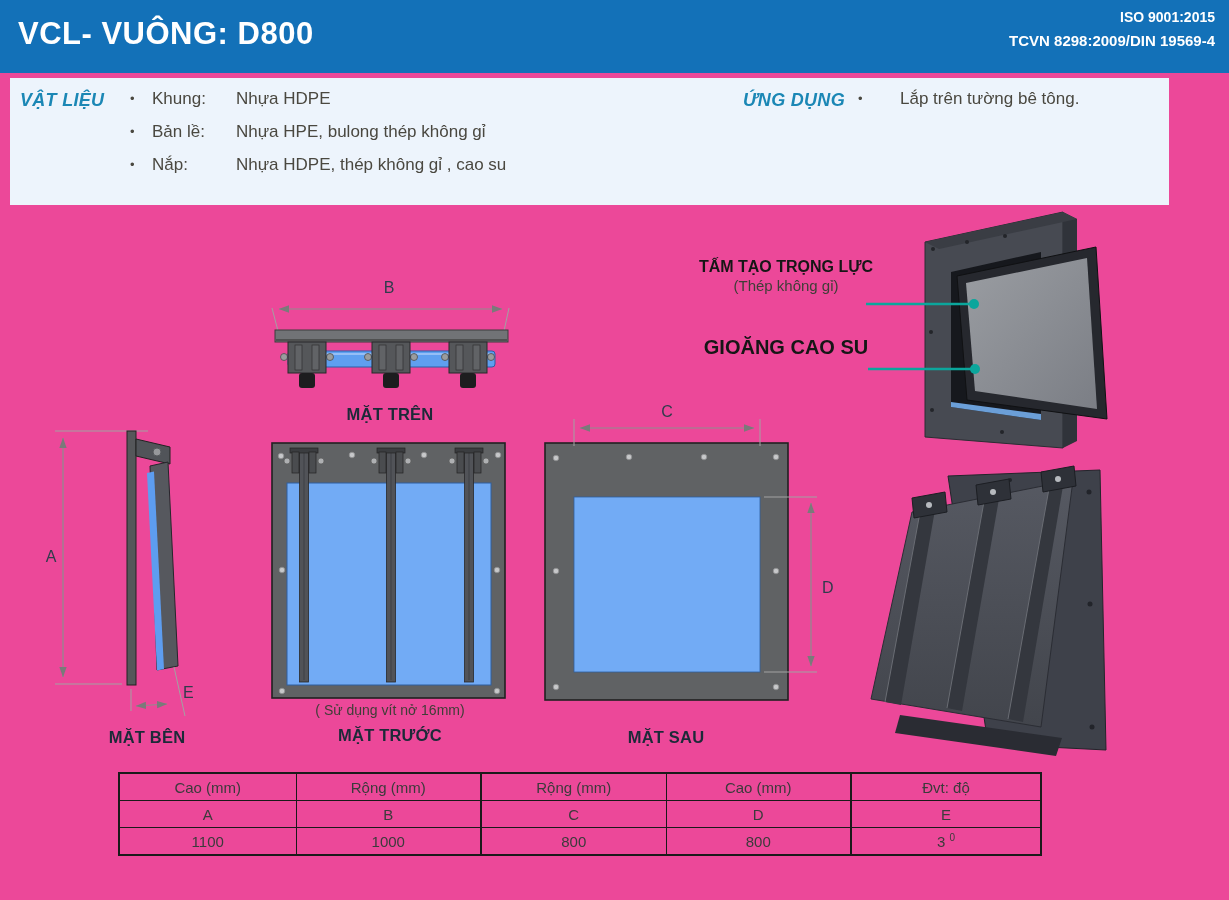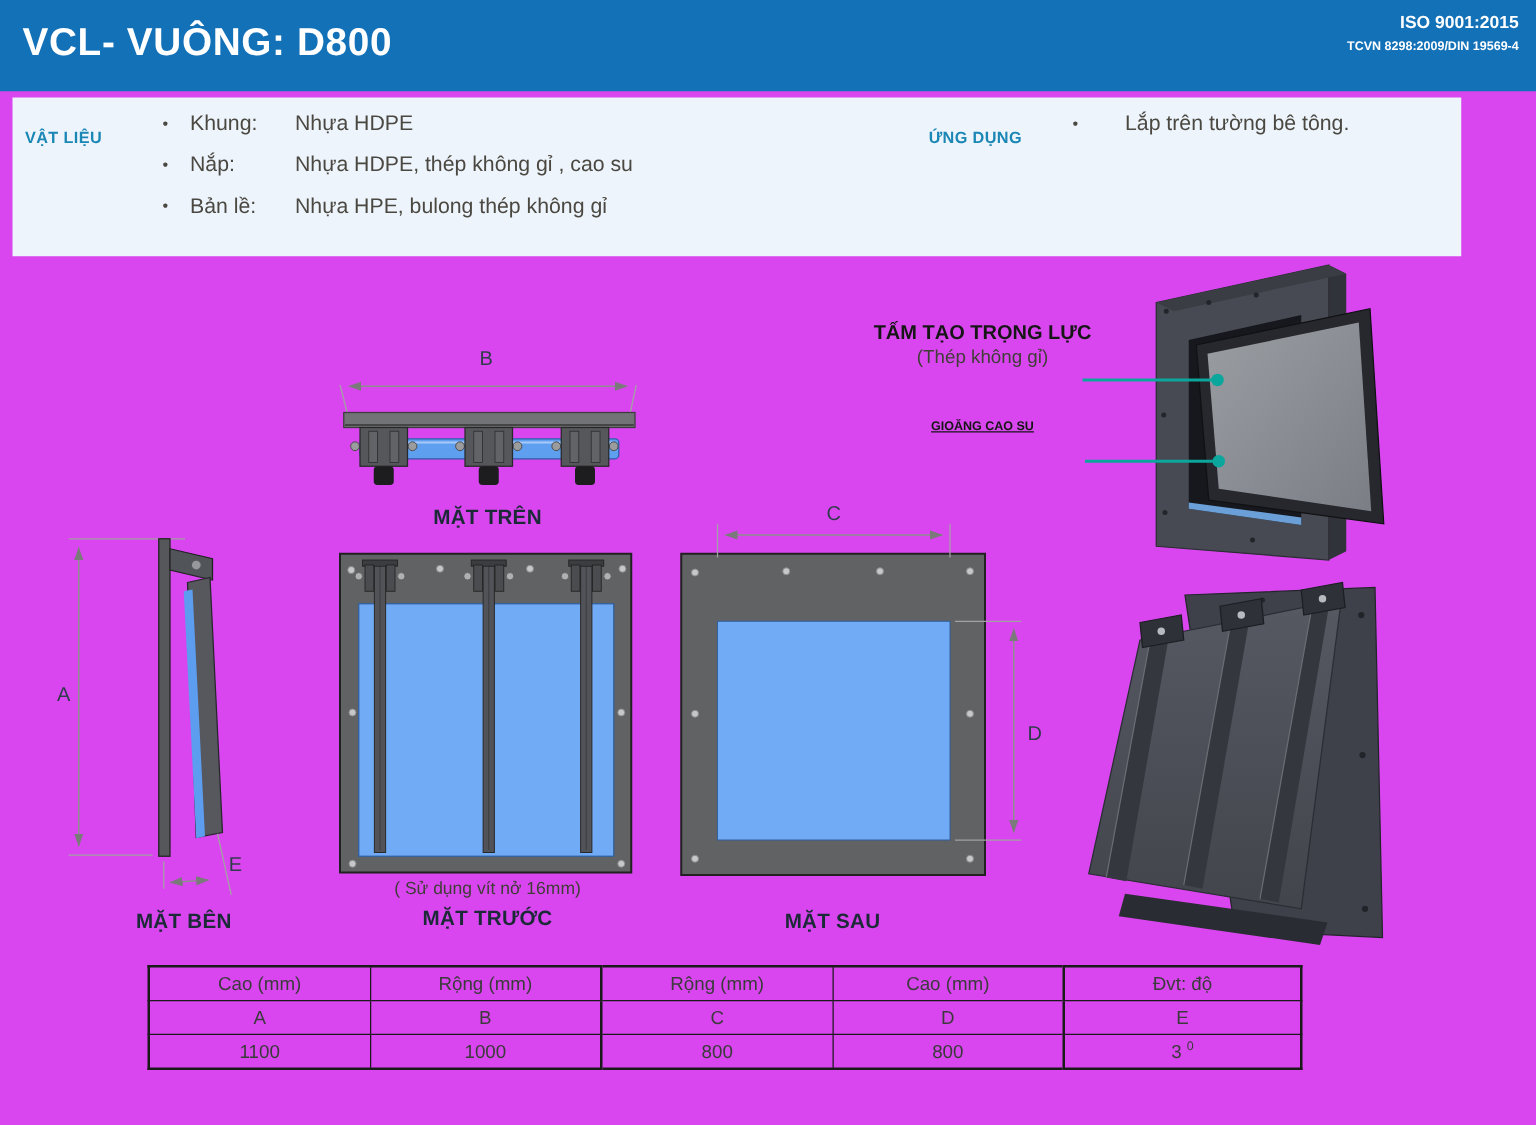--- a/index.html
+++ b/index.html
@@ -1,28 +1,28 @@
 <!DOCTYPE html>
 <html style="--header_blue: #1371b8; --band_bg: #edf4fc; --section_heading: #1b87b5; --body_text: #4a4840; --accent_teal: #0ba69c; --panel_blue: #72abf5; --frame_gray: #606264; --dim_gray: #8e8e8e;"><head>
 <meta charset="utf-8">
 <style>
   html,body{margin:0;padding:0;background:#fff;}
   body{font-family:"Liberation Sans",sans-serif;}
-  #page{position:relative;width:1229px;height:900px;background:#d946ef;overflow:hidden;}
+  #page{position:relative;width:1229px;height:900px;background:#ec4899;overflow:hidden;}
 
   
   .titlebar{position:absolute;left:0;top:0;width:1229px;height:73px;background:var(--header_blue);}
   .product-title{position:absolute;left:18px;top:16px;color:#fff;font-size:31px;font-weight:bold;letter-spacing:.5px;}
   .certs{position:absolute;right:14px;top:9px;text-align:right;color:#fff;}
   .certs .c1{font-size:14px;font-weight:600;margin-bottom:7px;}
-  .certs .c2{font-size:10px;font-weight:600;}
+  .certs .c2{font-size:15px;font-weight:600;}
 
   
   .info-band{position:absolute;left:10px;top:78px;width:1159px;height:127px;background:var(--band_bg);}
-  .sec-heading{position:absolute;top:24px;font-size:13px;font-weight:bold;color:var(--section_heading);letter-spacing:.3px;}
+  .sec-heading{position:absolute;top:12px;font-size:18px;font-weight:bold;color:var(--section_heading);letter-spacing:.3px;font-style:italic;}
   .h-materials{left:10px;}
   .h-apps{left:692px;margin-left:41px;}
   ul.spec{list-style:none;margin:0;padding:0;position:absolute;top:4px;}
   ul.mat{left:112px;}
   ul.app{left:840px;}
   ul.spec li{display:flex;height:33px;line-height:33px;font-size:17px;color:var(--body_text);}
   ul.spec li .bullet{width:30px;text-indent:8px;font-size:13px;color:var(--body_text);}
   ul.app li .bullet{width:50px;}
   ul.spec li .term{width:84px;}
   ul.spec li .bullet::before{content:"\2022";}
@@ -38,21 +38,21 @@
   .cap-top{left:325px;top:405px;width:130px;}
   .cap-side{left:82px;top:728px;width:130px;}
   .cap-front{left:288px;top:726px;width:204px;}
   .cap-back{left:574px;top:728px;width:184px;}
   .note-front{position:absolute;left:278px;top:702px;width:224px;text-align:center;font-size:14px;color:#3f3e37;}
 
   
   .callouts{position:absolute;left:686px;top:257px;width:200px;text-align:center;}
   .co-title{font-size:16px;font-weight:bold;color:#161616;line-height:19px;}
   .co-sub{font-size:15px;color:#3f3e37;margin-top:1px;}
-  .co-gasket{font-size:10px;font-weight:bold;color:#161616;margin-top:42px;text-decoration:underline;}
+  .co-gasket{font-size:20px;font-weight:bold;color:#161616;margin-top:42px;}
 
   
   svg.canvas{position:absolute;left:0;top:0;width:1229px;height:900px;pointer-events:none;}
 
   
   table.dims{position:absolute;left:118px;top:772px;width:922px;border-collapse:collapse;table-layout:fixed;}
   table.dims th,table.dims td{border:1px solid #1a1a1a;height:26px;padding:0;text-align:center;vertical-align:middle;}
   table.dims{border:2px solid #1a1a1a;}
   table.dims .grp th{font-size:15.5px;font-weight:bold;color:#0e0e0e;}
   table.dims td{font-size:15px;color:#3b3b3b;}
@@ -75,27 +75,27 @@
   <section class="info-band">
     <div class="sec-heading h-materials">VẬT LIỆU</div>
     <ul class="spec mat">
       <li>
         <span class="bullet"></span>
         <span class="term">Khung:</span>
         <span class="desc">Nhựa HDPE</span>
       </li>
       <li>
         <span class="bullet"></span>
-        <span class="term">Nắp:</span>
-        <span class="desc">Nhựa HDPE, thép không gỉ , cao su</span>
+        <span class="term">Bản lề:</span>
+        <span class="desc">Nhựa HPE, bulong thép không gỉ</span>
       </li>
       <li>
         <span class="bullet"></span>
-        <span class="term">Bản lề:</span>
-        <span class="desc">Nhựa HPE, bulong thép không gỉ</span>
+        <span class="term">Nắp:</span>
+        <span class="desc">Nhựa HDPE, thép không gỉ , cao su</span>
       </li>
     </ul>
     <div class="sec-heading h-apps">ỨNG DỤNG</div>
     <ul class="spec app">
       <li>
         <span class="bullet"></span>
         <span class="desc">Lắp trên tường bê tông.</span>
       </li>
     </ul>
   </section>

